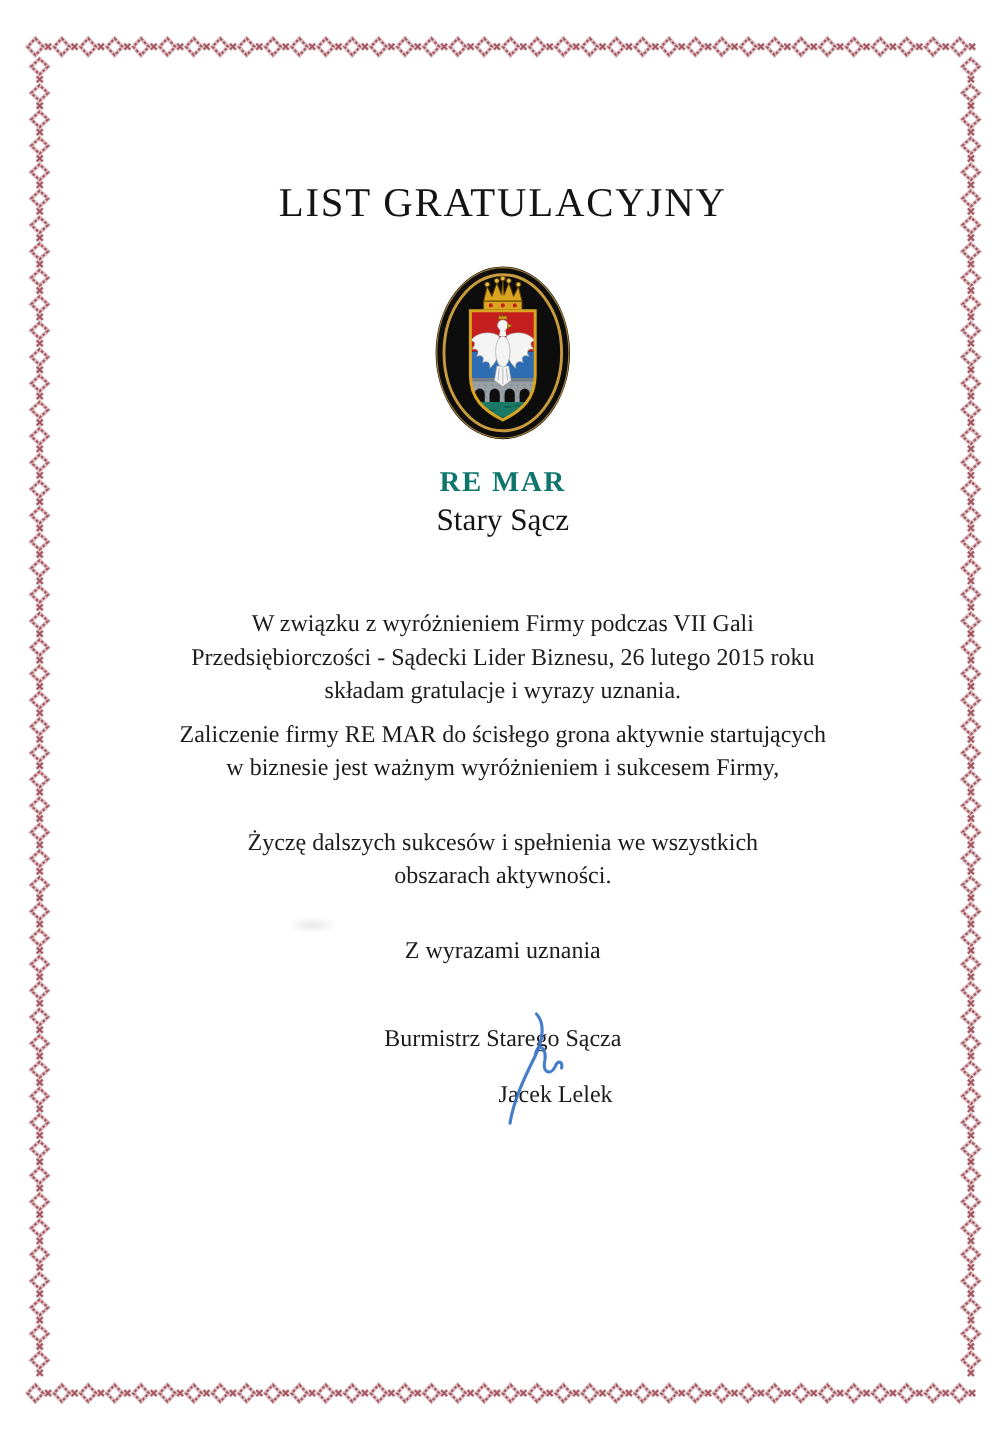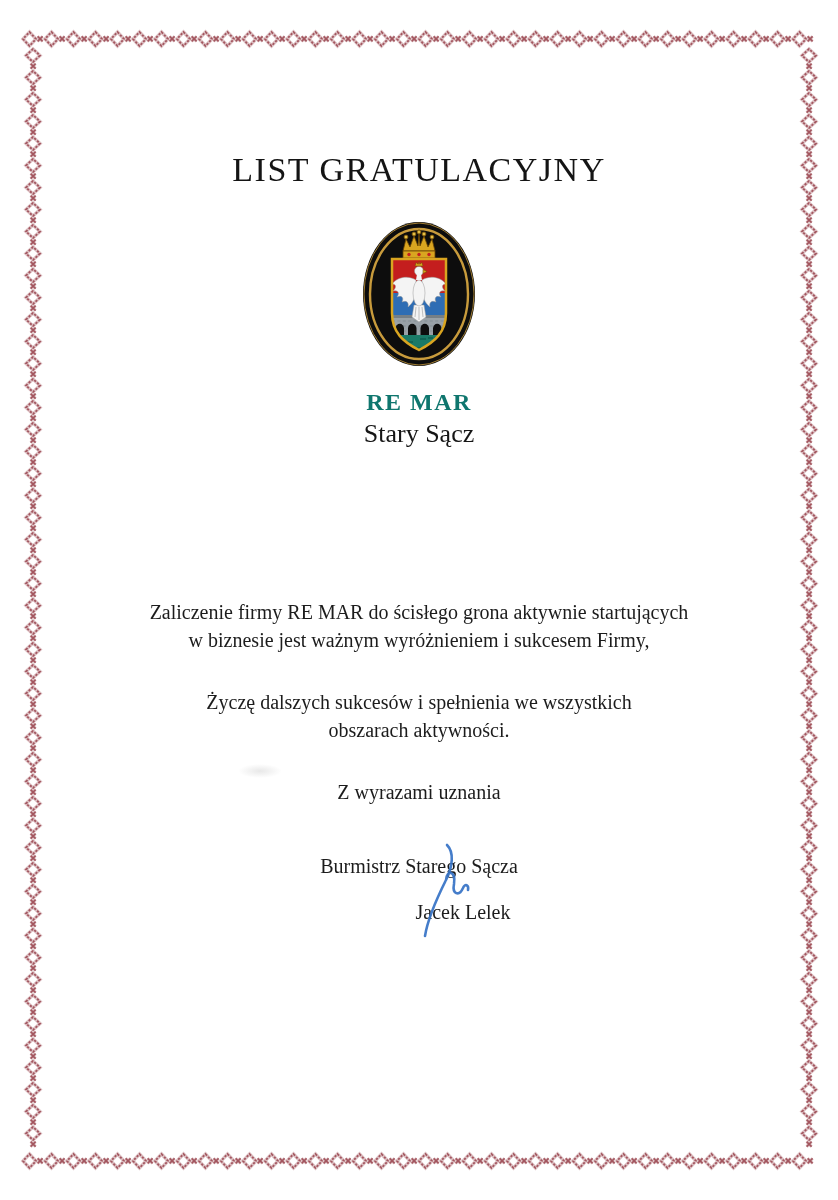--- a/index.html
+++ b/index.html
@@ -271,20 +271,25 @@
         <path d="M53,45 h8 l-1.2,-3.4 l-2,1.6 l-0.8,-2.6 l-0.8,2.6 l-2,-1.6 Z" fill="#d9a520" stroke="#6b4503" stroke-width="0.5"></path>
       </g>
     </g>
 
     <path d="M30,38 L84,38 L84,92 C84,111 73,121 57,129 C41,121 30,111 30,92 Z" fill="none" stroke-width="2.5" stroke="#d9a520"></path>
   </svg>
 
   <div class="abs recipient-name">RE MAR</div>
   <div class="abs recipient-city">Stary Sącz</div>
 
+  <div class="abs para p1">
+    <div>W związku z wyróżnieniem Firmy podczas VII Gali</div>
+    <div>Przedsiębiorczości - Sądecki Lider Biznesu, 26 lutego 2015 roku</div>
+    <div>składam gratulacje i wyrazy uznania.</div>
+  </div>
 
   <div class="abs para p2">
     <div>Zaliczenie firmy RE MAR do ścisłego grona aktywnie startujących</div>
     <div>w biznesie jest ważnym wyróżnieniem i sukcesem Firmy,</div>
   </div>
 
   <div class="abs para p3">
     <div>Życzę dalszych sukcesów i spełnienia we wszystkich</div>
     <div>obszarach aktywności.</div>
   </div>

